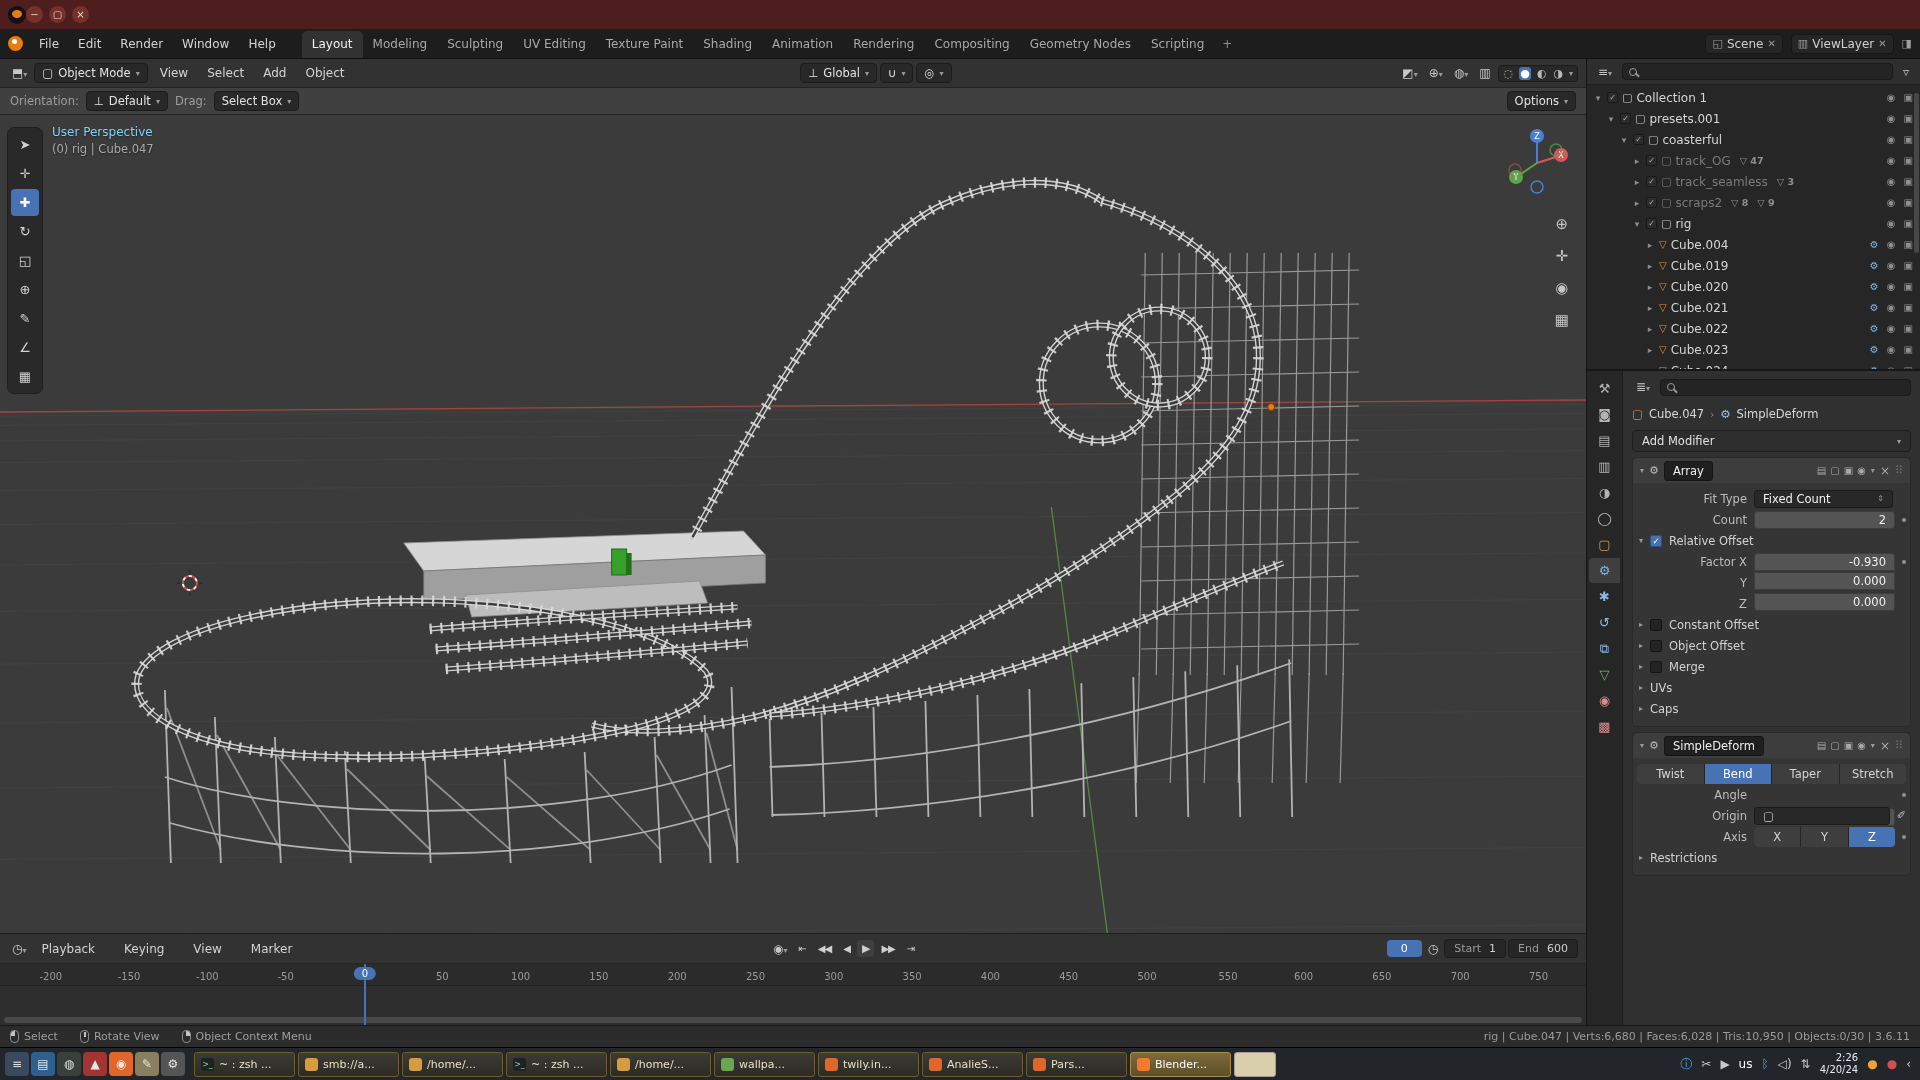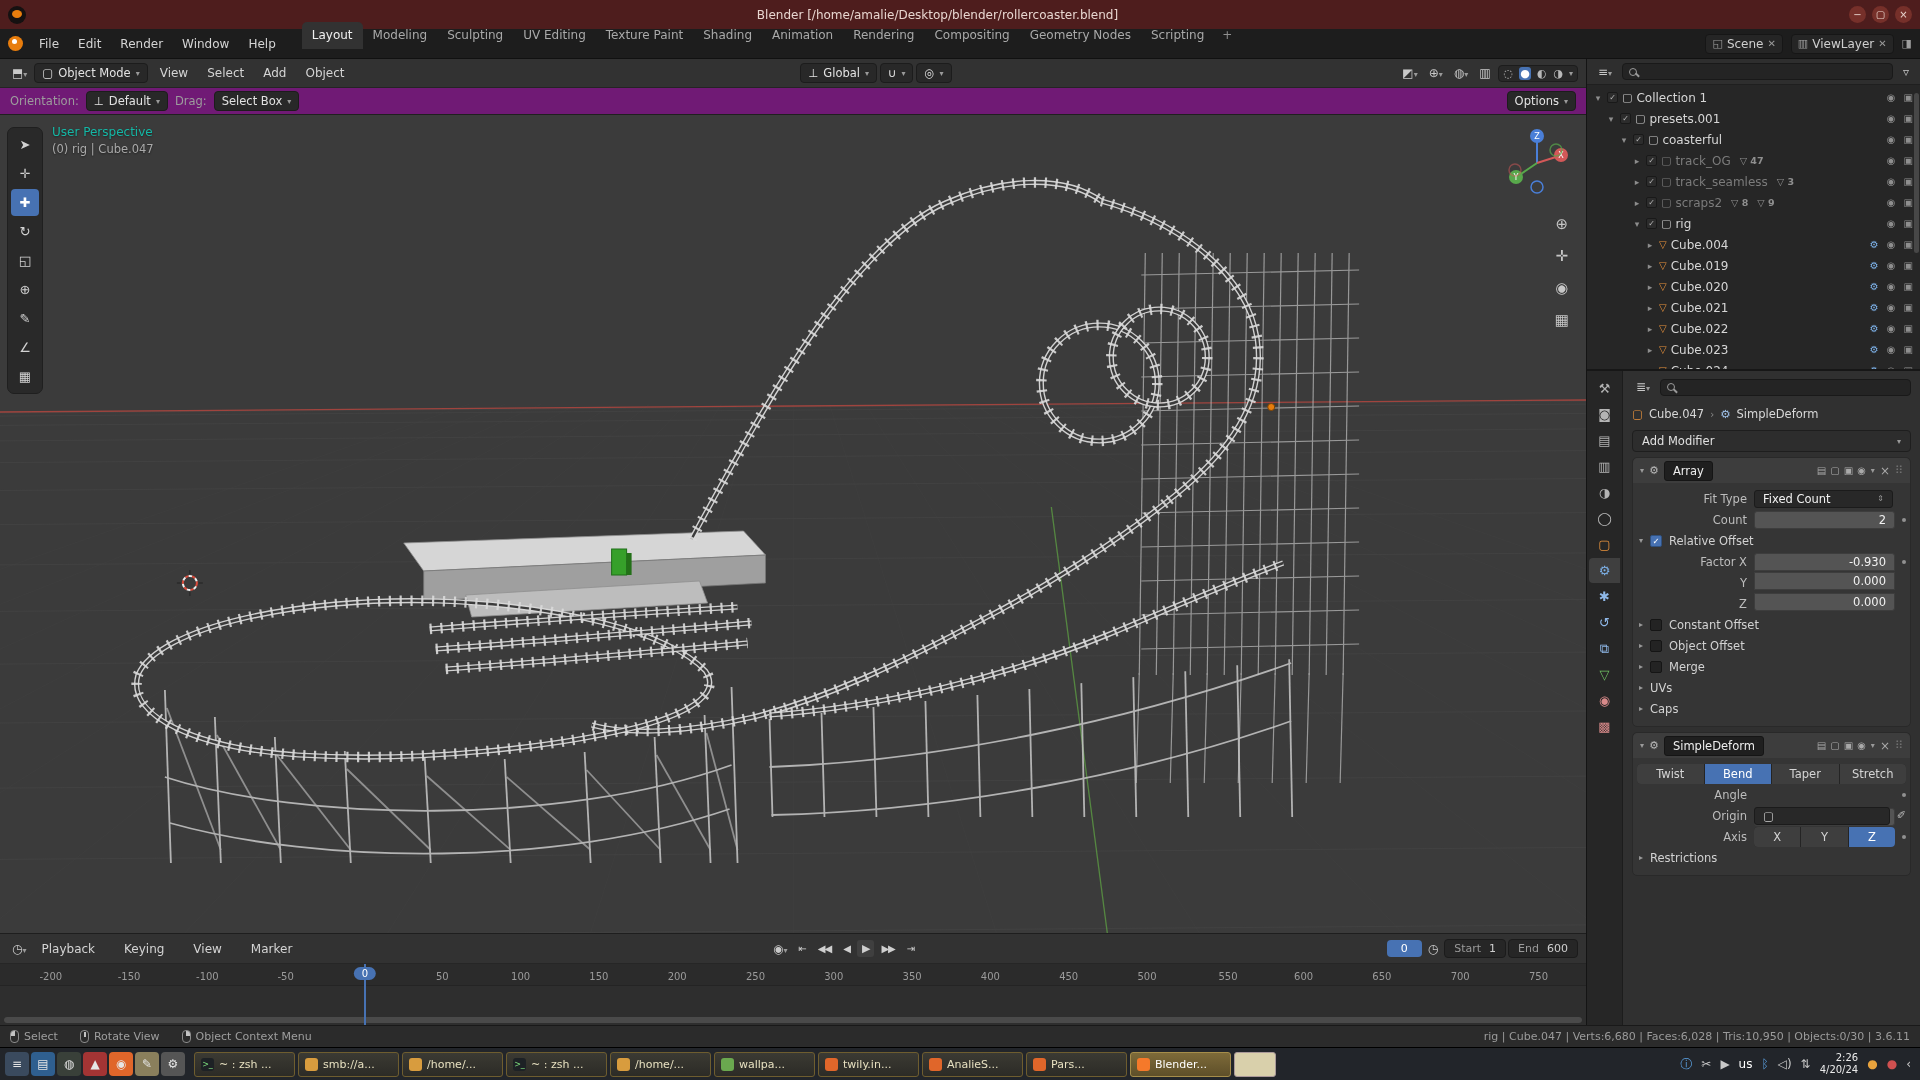--- a/index.html
+++ b/index.html
@@ -13,21 +13,21 @@
   .tb-logo { width:18px; height:18px; border-radius:50%; background:#151111; position:relative; flex:none; }
   .tb-logo::after { content:""; position:absolute; left:4px; top:4px; width:10px; height:8px;
     border-radius:50%; background:var(--orange,#e87d0d); }
   .tb-title { flex:1; text-align:center; color:#e8d6d0; font-size:12px; }
   .tb-btns { display:flex; gap:6px; }
   .tb-btn { width:17px; height:17px; border-radius:50%; background:#76302a; color:#e9d5cd;
     display:flex; align-items:center; justify-content:center; font-size:10px; line-height:1; }
 
   
   .menubar { height:30px; background:#1d1d1d; border-bottom:1px solid #111; display:flex;
-    align-items:center; gap:1px; padding:9px 8px; flex:none; }
+    align-items:center; gap:1px; padding:0 8px; flex:none; }
   .blender-ico { width:15px; height:15px; border-radius:50%; background:var(--orange,#e87d0d);
     position:relative; margin-right:6px; flex:none; }
   .blender-ico::after { content:""; position:absolute; left:4px; top:3px; width:5px; height:5px;
     border-radius:50%; background:#fff; }
   .menu-item { padding:4px 9px; border-radius:4px; color:#d4d4d4; }
   .ws-tabs { display:flex; margin-left:16px; align-items:flex-end; height:100%; }
   .ws-tab { padding:6px 10px 7px; color:#a9a9a9; font-size:12px; border-radius:5px 5px 0 0; }
   .ws-tab.active { background:#323232; color:#f0f0f0; }
   .ws-tab.add { color:#8f8f8f; padding:6px 8px 7px; }
   .mb-right { margin-left:auto; display:flex; align-items:center; gap:8px; }
@@ -44,29 +44,29 @@
     align-items:center; gap:3px; padding:0 8px; flex:none; }
   .dd { display:inline-flex; align-items:center; gap:5px; background:#282828; border:1px solid #1c1c1c;
     border-radius:4px; padding:2px 7px; color:#e2e2e2; font-size:11.5px; }
   .chev { font-size:8px; color:#9a9a9a; }
   .hdr-ico { padding:2px 4px; color:#c9c9c9; font-size:12px; }
   .shade-set { display:flex; align-items:center; background:#282828; border:1px solid #1c1c1c;
     border-radius:4px; padding:1px 4px; gap:5px; }
   .shade { color:#b9b9b9; font-size:11px; padding:0 1px; border-radius:3px; }
   .shade.active { background:var(--accent,#4772b3); color:#fff; }
 
-  .vp-sub { height:27px; background:#701a75; border-bottom:1px solid #202020; display:flex;
+  .vp-sub { height:27px; background:#404040; border-bottom:1px solid #202020; display:flex;
     align-items:center; gap:7px; padding:0 10px; flex:none; }
   .sub-label { color:#9d9d9d; font-size:11.5px; }
 
   
   .viewport { flex:1; position:relative; background:#3b3b3b; overflow:hidden; min-height:0; }
   .viewport svg.scene { position:absolute; inset:0; width:100%; height:100%; }
   .vp-text { position:absolute; left:52px; top:10px; text-shadow:0 1px 2px rgba(0,0,0,.45); }
-  .vp-text .l1 { color:#14b8a6; font-size:12px; }
+  .vp-text .l1 { color:#7dd3fc; font-size:12px; }
   .vp-text .l2 { color:#a9a9a9; font-size:11.5px; margin-top:3px; }
   .toolbar { position:absolute; left:7px; top:12px; background:rgba(40,40,40,.92); border:1px solid #1f1f1f;
     border-radius:7px; padding:3px; display:flex; flex-direction:column; gap:2px; }
   .tool-btn { width:28px; height:27px; display:flex; align-items:center; justify-content:center;
     color:#d2d2d2; font-size:13px; border-radius:4px; }
   .tool-btn.active { background:var(--accent,#4772b3); color:#fff; }
   .nav-gizmo { position:absolute; right:12px; top:8px; }
   .side-btns { position:absolute; right:17px; top:100px; display:flex; flex-direction:column; gap:14px;
     color:#c6c6c6; font-size:15px; text-align:center; }
 
@@ -183,21 +183,20 @@
   .tray .blue { color:#5aa0e0; } .tray .orangedot { color:#e8a33d; } .tray .reddot { color:#d05050; }
   .clock { text-align:right; font-size:10px; line-height:1.25; color:#eaeaea; }
 </style>
 </head>
 <body>
 
 <div class="app">
 
   <div class="titlebar">
     <span class="tb-logo"></span>
-    <span class="tb-title">Blender [/home/amalie/Desktop/blender/rollercoaster.blend]</span>
     <span class="tb-btns">
       <span class="tb-btn">−</span>
       <span class="tb-btn">▢</span>
       <span class="tb-btn">×</span>
     </span>
   </div>
 
   <div class="menubar">
     <span class="blender-ico"></span>
     <span id="main-menus" style="display:flex;gap:1px;">

